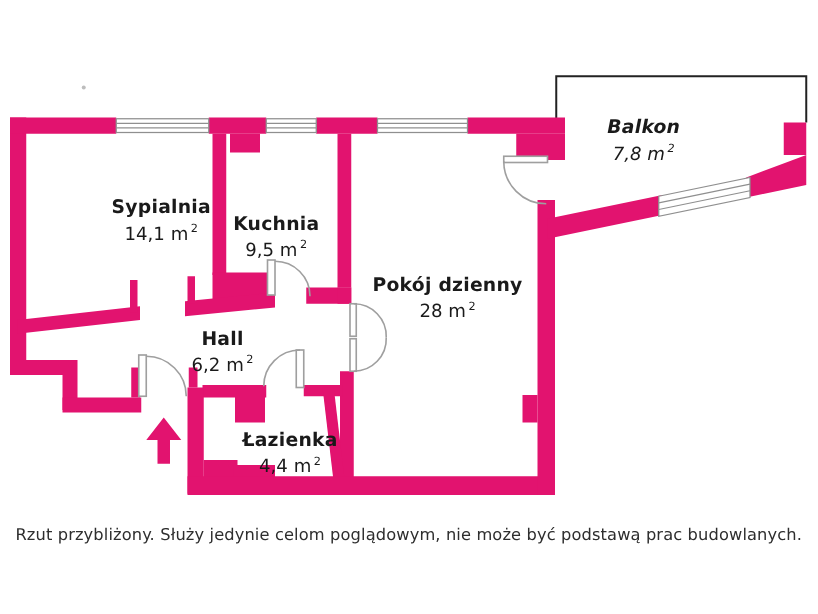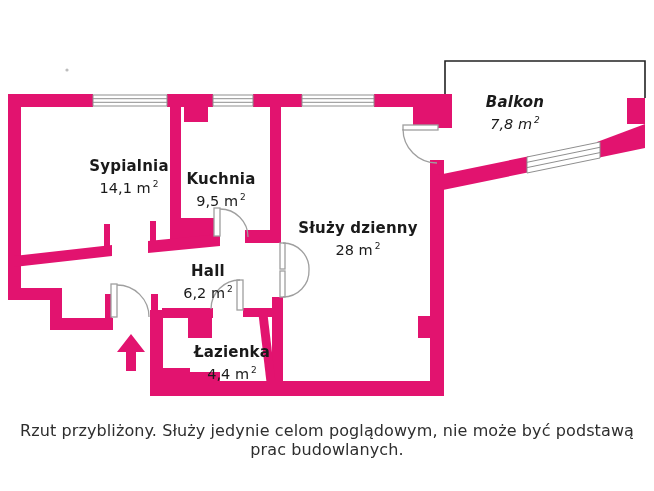--- a/index.html
+++ b/index.html
@@ -15,27 +15,27 @@
   .plan-svg{position:absolute;left:0;top:0;}
   .room-label{
     position:absolute;transform:translate(-50%,-50%);
     text-align:center;white-space:nowrap;line-height:1.45;
   }
   .room-name{font-weight:bold;font-size:15px;letter-spacing:.2px;}
   .room-area{font-size:14.5px;}
   .room-area sup{font-size:9px;vertical-align:6px;margin-left:2px;}
   .caption{
     position:absolute;left:0;right:0;top:421px;text-align:center;
-    font-size:16px;color:#2e2e2e;letter-spacing:.1px;
+    font-size:13px;color:#2e2e2e;letter-spacing:.1px;
   }
   
   .pos-sypialnia{left:89px;top:177px;margin-left:40px;}
   .pos-kuchnia{left:221px;top:190px;}
   .pos-pokoj{left:358px;top:239px;}
-  .pos-hall{left:178px;top:282px;margin-left:30px;}
+  .pos-hall{left:178px;top:282px;}
   .pos-lazienka{left:232px;top:363px;}
   .pos-balkon{left:515px;top:113px;font-style:italic;}
 </style>
 </head>
 <body>
 
 <div class="stage">
 
   <svg class="plan-svg" width="654" height="491" viewBox="0 0 654 491">
 
@@ -145,21 +145,21 @@
     <div class="room-name">Sypialnia</div>
     <div class="room-area"><span>14,1 m</span><sup>2</sup></div>
   </div>
 
   <div class="room-label pos-kuchnia">
     <div class="room-name">Kuchnia</div>
     <div class="room-area"><span>9,5 m</span><sup>2</sup></div>
   </div>
 
   <div class="room-label pos-pokoj">
-    <div class="room-name">Służy dzienny</div>
+    <div class="room-name">Pokój dzienny</div>
     <div class="room-area"><span>28 m</span><sup>2</sup></div>
   </div>
 
   <div class="room-label pos-hall">
     <div class="room-name">Hall</div>
     <div class="room-area"><span>6,2 m</span><sup>2</sup></div>
   </div>
 
   <div class="room-label pos-lazienka">
     <div class="room-name">Łazienka</div>

